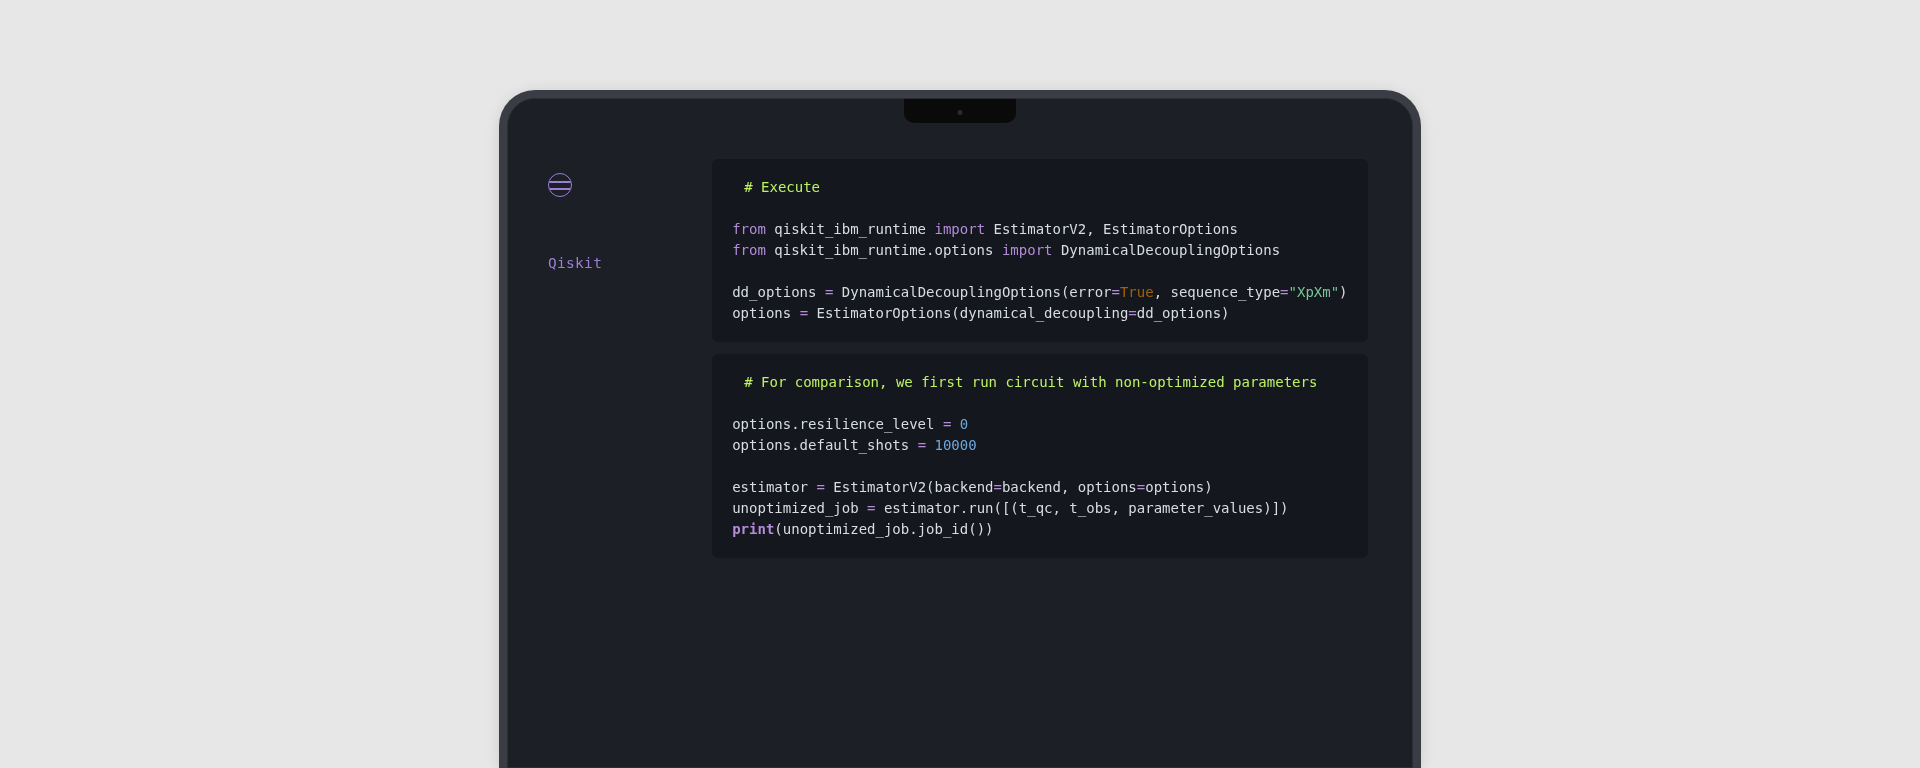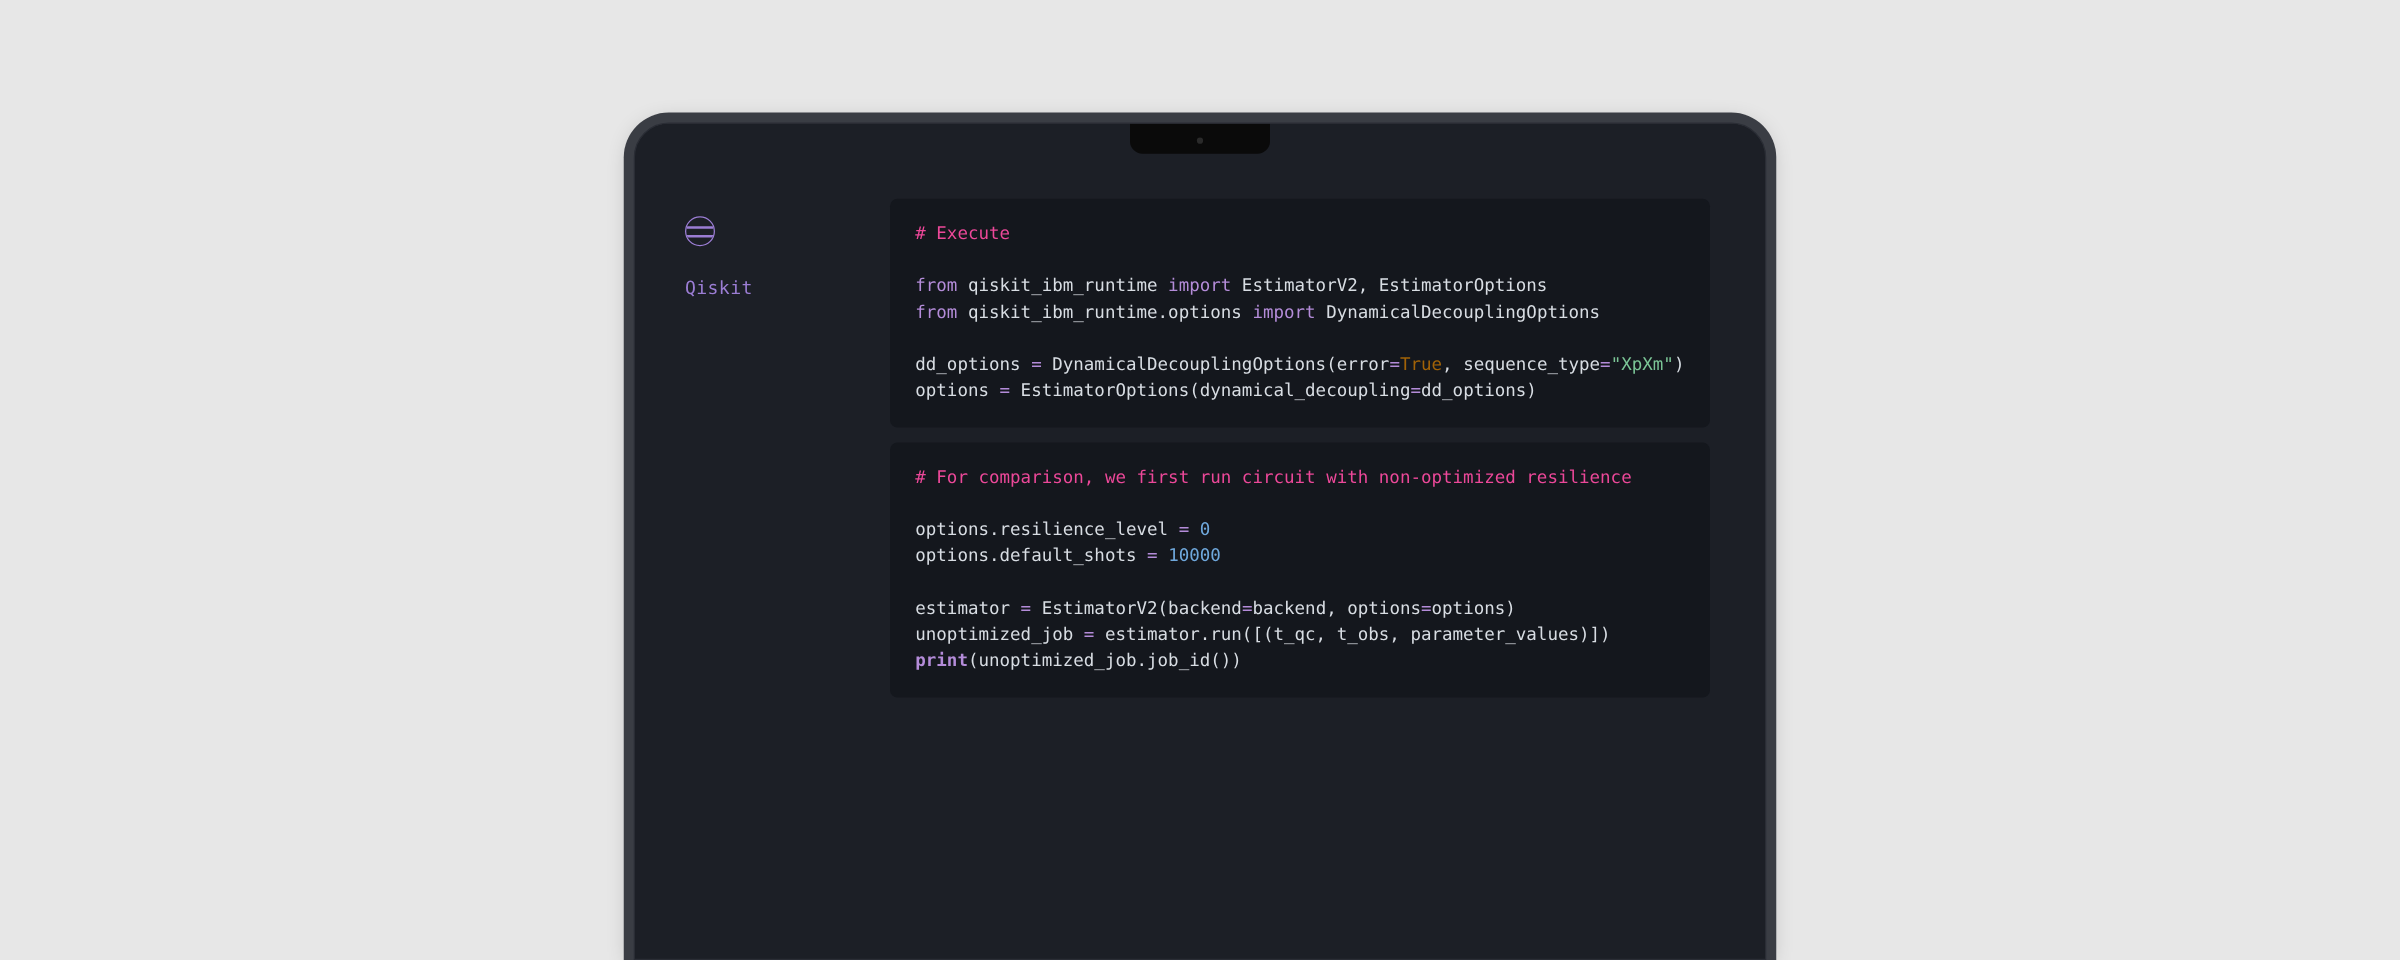--- a/index.html
+++ b/index.html
@@ -72,39 +72,40 @@
     left: 0; right: 0;
     height: 1.5px;
     background: #9b7dd4;
   }
   .logo::before { top: 7px; }
   .logo::after { top: 14px; }
   .sidebar-label {
     color: #9b7dd4;
     font-size: 14.5px;
     letter-spacing: 0.3px;
+    margin-top: 32px;
   }
   .main {
     flex: 1;
     display: flex;
     flex-direction: column;
     gap: 12px;
     padding-right: 4px;
   }
   .code-block {
     background: #14171d;
     border-radius: 6px;
     padding: 18px 20px;
     font-size: 14px;
     line-height: 1.5;
     color: #d8dde3;
     white-space: pre;
     overflow-x: auto;
   }
-  .c  { color: #ec4899; }
+  .c  { color: #bef264; margin-left: 12px; }
   .kw { color: #b48cd9; }
   .op { color: #b48cd9; }
   .bl { color: #a16207; }
   .nm { color: #6fa8dc; }
   .st { color: #7bc596; }
   .fn { color: #b48cd9; font-weight: bold; }
 </style>
 </head>
 <body>
 
@@ -116,21 +117,21 @@
       <div class="sidebar-label">Qiskit</div>
     </div>
     <div class="main" id="main">
         <div class="code-block"><span class="c"># Execute</span>
 
 <span class="kw">from</span><span> qiskit_ibm_runtime </span><span class="kw">import</span><span> EstimatorV2, EstimatorOptions</span>
 <span class="kw">from</span><span> qiskit_ibm_runtime.options </span><span class="kw">import</span><span> DynamicalDecouplingOptions</span>
 
 <span>dd_options </span><span class="op">=</span><span> DynamicalDecouplingOptions(error</span><span class="op">=</span><span class="bl">True</span><span>, sequence_type</span><span class="op">=</span><span class="st">"XpXm"</span><span>)</span>
 <span>options </span><span class="op">=</span><span> EstimatorOptions(dynamical_decoupling</span><span class="op">=</span><span>dd_options)</span></div>
-        <div class="code-block"><span class="c"># For comparison, we first run circuit with non-optimized resilience</span>
+        <div class="code-block"><span class="c"># For comparison, we first run circuit with non-optimized parameters</span>
 
 <span>options.resilience_level </span><span class="op">=</span><span> </span><span class="nm">0</span>
 <span>options.default_shots </span><span class="op">=</span><span> </span><span class="nm">10000</span>
 
 <span>estimator </span><span class="op">=</span><span> EstimatorV2(backend</span><span class="op">=</span><span>backend, options</span><span class="op">=</span><span>options)</span>
 <span>unoptimized_job </span><span class="op">=</span><span> estimator.run([(t_qc, t_obs, parameter_values)])</span>
 <span class="fn">print</span><span>(unoptimized_job.job_id())</span></div>
       </div>
   </div>
 </div>

